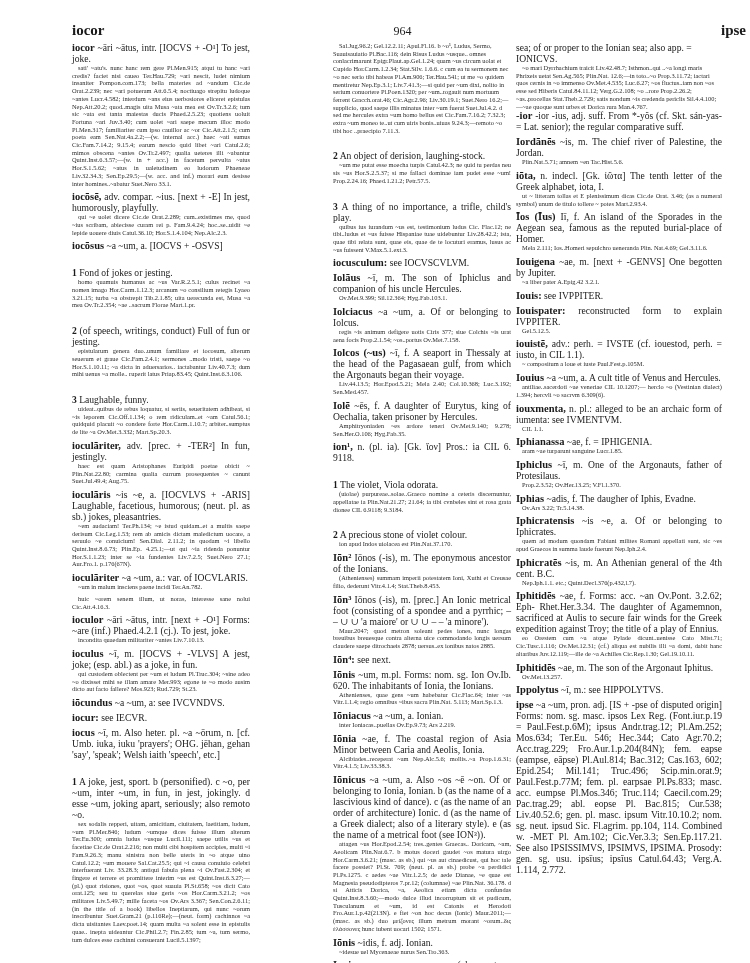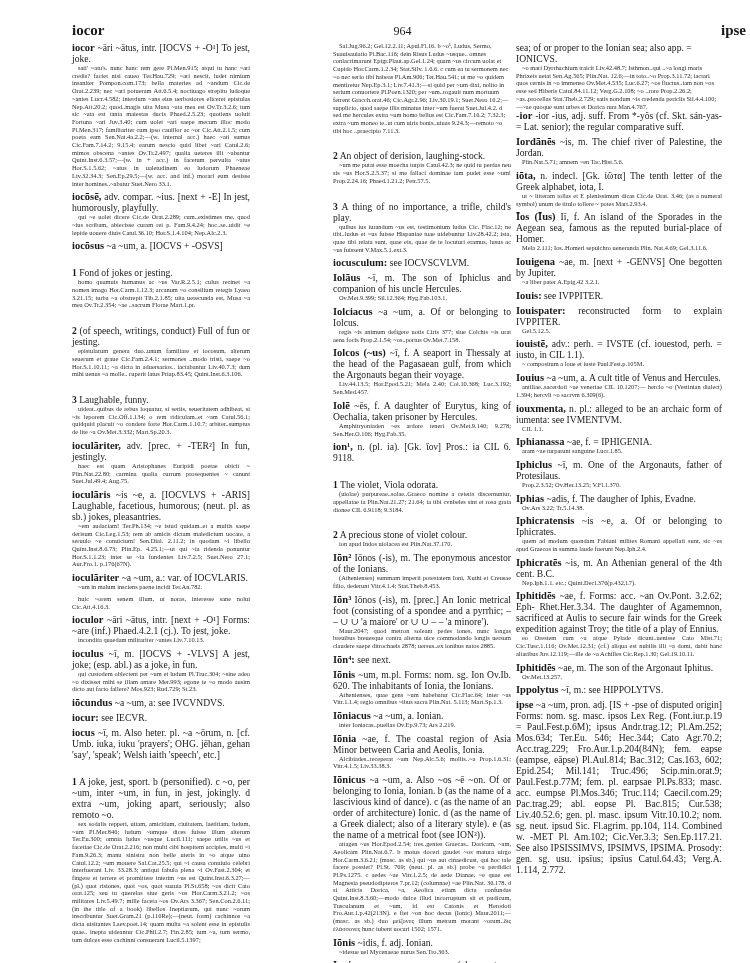--- a/index.html
+++ b/index.html
@@ -71,21 +71,21 @@
         <div class="cit">qui custodem oblectent per ~um et ludum Pl.Truc.304; ~sine adeo ~o dixisset mihi se illam amare Mer.993; egone te ~o modo ausim dicto aut facto fallere? Mos.923; Rud.729; St.23.</div>
       </div>
       <div class="entry">
         <div class="hw-line"><span class="hw">iōcundus</span> <span>~a ~um, a: see IVCVNDVS.</span></div>
       </div>
       <div class="entry">
         <div class="hw-line"><span class="hw">iocur:</span> <span>see IECVR.</span></div>
       </div>
       <div class="entry">
         <div class="hw-line"><span class="hw">iocus</span> <span>~ī, m. Also heter. pl. ~a ~ōrum, n. [cf. Umb. iuka, iuku 'prayers'; OHG. jēhan, gehan 'say', 'speak'; Welsh iaith 'speech', etc.]</span></div>
-        <div class="sense"><span class="sense-num">1</span> <span>A joke, jest, sport. b (personified). c ~o, per ~um, inter ~um, in fun, in jest, jokingly. d extra ~um, joking apart, seriously; also remoto ~o.</span></div>
+        <div class="sense"><span class="sense-num">1</span> <span>A joke, jest, sport. b (personified). c ~o, per ~um, inter ~um, in fun, in jest, jokingly. d esse ~um, joking apart, seriously; also remoto ~o.</span></div>
         <div class="cit">sex sodalis repperi, uitam, amicitiam, ciuitatem, laetitiam, ludum, ~um Pl.Mer.846; ludum ~umque dices fuisse illum alterum Ter.Eu.300; omnia ludus ~usque Lucil.111; saepe utilis ~us et facetiae Cic.de Orat.2.216; non multi cibi hospitem accipies, multi ~i Fam.9.26.3; manu sinistra non belle uteris in ~o atque uino Catul.12.2; ~um mouere Sal.Cat.25.5; qui ~i causa conuiuio celebri interfuerant Liv. 33.28.3; antiqui fabula plena ~i Ov.Fast.2.304; et fingere et terrere et promittere interim ~us est Quint.Inst.6.3.27;—(pl.) quot risiones, quot ~os, quot suauia Pl.St.658; ~os dicit Cato orat.125; seu tu querelas siue geris ~os Hor.Carm.3.21.2; ~os militares Liv.5.49.7; mille faceta ~os Ov.Ars 3.367; Sen.Con.2.6.11; (in the title of a book) libellos Ineptiarum, qui nunc ~orum inscribuntur Suet.Gram.21 (p.116Re);—(neut. form) cachinnos ~a dicta uisitantes Laev.poet.14; quam multa ~a solent esse in epistulis quae.. inepta uideantur Cic.Phil.2.7; Fin.2.85; tum ~a, tum sermo, tum dulces esse cachinni consuerant Lucil.5.1397;</div>
       </div>
     </div>
   <div class="col col2">
       <div class="cit">Sal.Jug.96.2; Gel.12.2.11; Apul.Fl.16. b ~o¹, Ludus, Sermo, Suauisauiatio Pl.Bac.116; dein Risus Ludus ~usque.. omnes conlacrimarunt Epigr.Plaut.ap.Gel.1.24; quam ~us circum uolat et Cupido Hor.Carm.1.2.34; Stat.Silv. 1.6.6. c cum ea tu sermonem nec ~o nec serio tibi habeas Pl.Am.906; Ter.Hau.541; ut me ~o quidem mentiretur Nep.Ep.3.1; Liv.7.41.3;—si quid per ~um dixi, nolito in serium conuortere Pl.Poen.1320; per ~um..rogauit num mortuum ferrent Gracch.orat.46; Cic.Agr.2.96; Liv.30.19.1; Suet.Nero 16.2;—supplicio, quod saepe illis minatus inter ~um fuerat Suet.Jul.4.2. d sed me hercules extra ~um homo bellus est Cic.Fam.7.16.2; 7.32.3; extra ~um moneo te..ut cum uiris bonis..uiuas 9.24.3;—remoto ~o tibi hoc ..praecipio 7.11.3.</div>
       <div class="entry">
         <div class="sense"><span class="sense-num">2</span> <span>An object of derision, laughing-stock.</span></div>
         <div class="cit">~um me putat esse moecha turpis Catul.42.3; ne quid tu perdas neu sis ~us Hor.S.2.5.37; si me fallaci dominae iam pudet esse ~um! Prop.2.24.16; Phaed.1.21.2; Petr.57.5.</div>
         <div class="sense"><span class="sense-num">3</span> <span>A thing of no importance, a trifle, child's play.</span></div>
         <div class="cit">quibus ius iurandum ~us est, testimonium ludus Cic. Flac.12; ne tibi..ludus et ~us fuisse Hispaniae tuae uidebuntur Liv.28.42.2; ista, quae tibi relata sunt, quae eis, quae de te locuturi eramus, lusus ac ~us fuissent V.Max.5.1.ext.3.</div>

